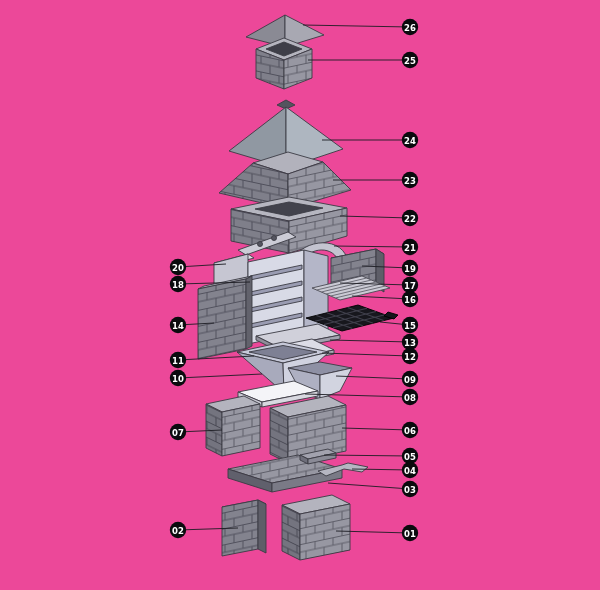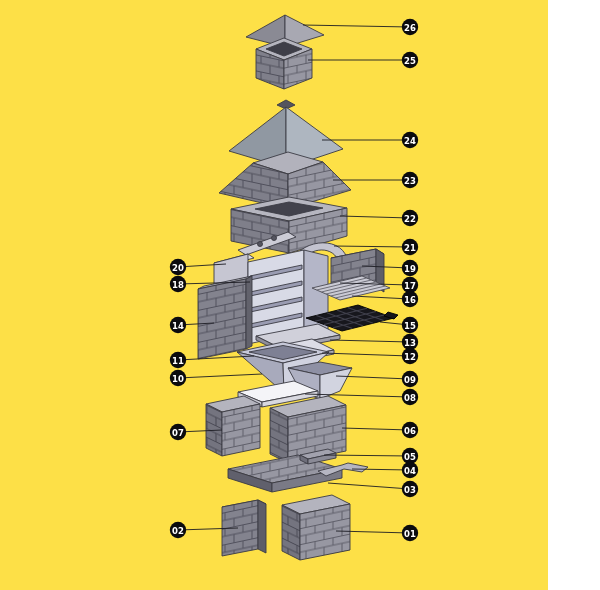--- a/index.html
+++ b/index.html
@@ -3,23 +3,23 @@
 <meta charset="utf-8">
 <style>
   html, body {
     margin: 0;
     padding: 0;
     background: #ffffff;
     font-family: "DejaVu Sans", "Liberation Sans", sans-serif;
   }
   .page {
     position: relative;
-    width: 548px;
+    width: 600px;
     height: 590px;
-    background: #fde047;
+    background: #ec4899;
     overflow: hidden;
   }
   svg { display: block; }
 </style>
 </head>
 <body>
 
 <div class="page">
 <svg id="scene" viewBox="0 0 600 590" width="600" height="590" xmlns="http://www.w3.org/2000/svg">
 

